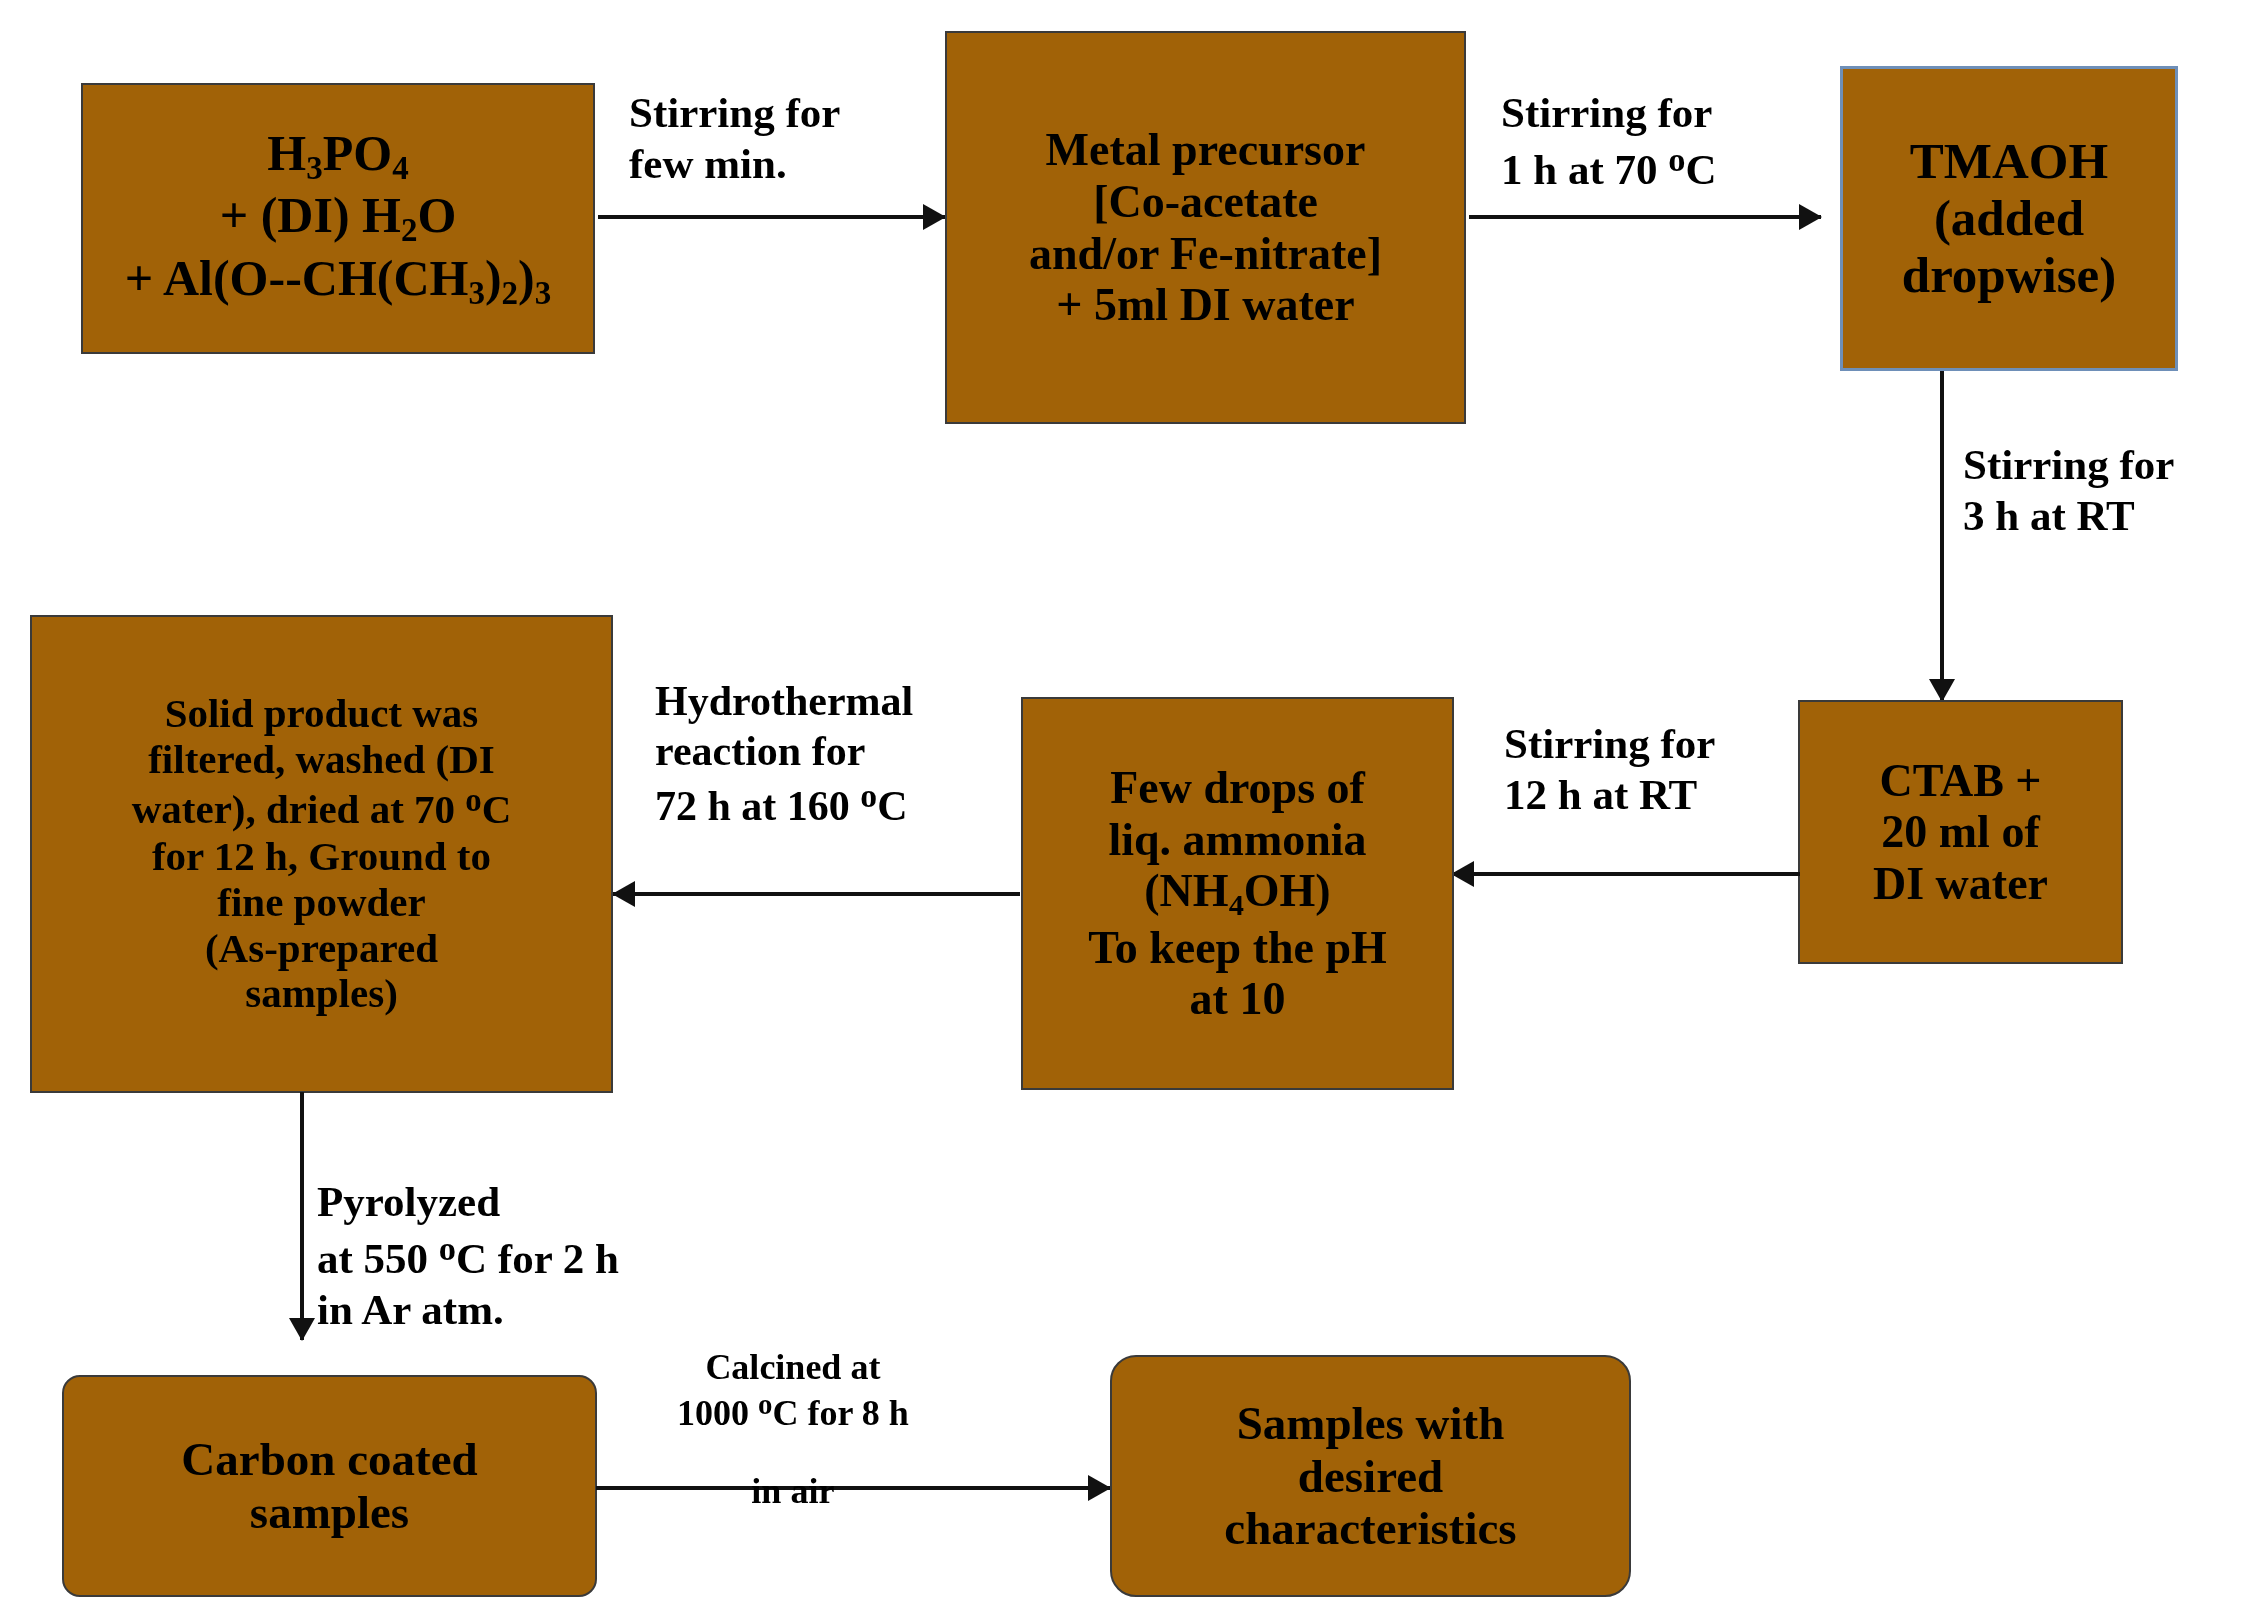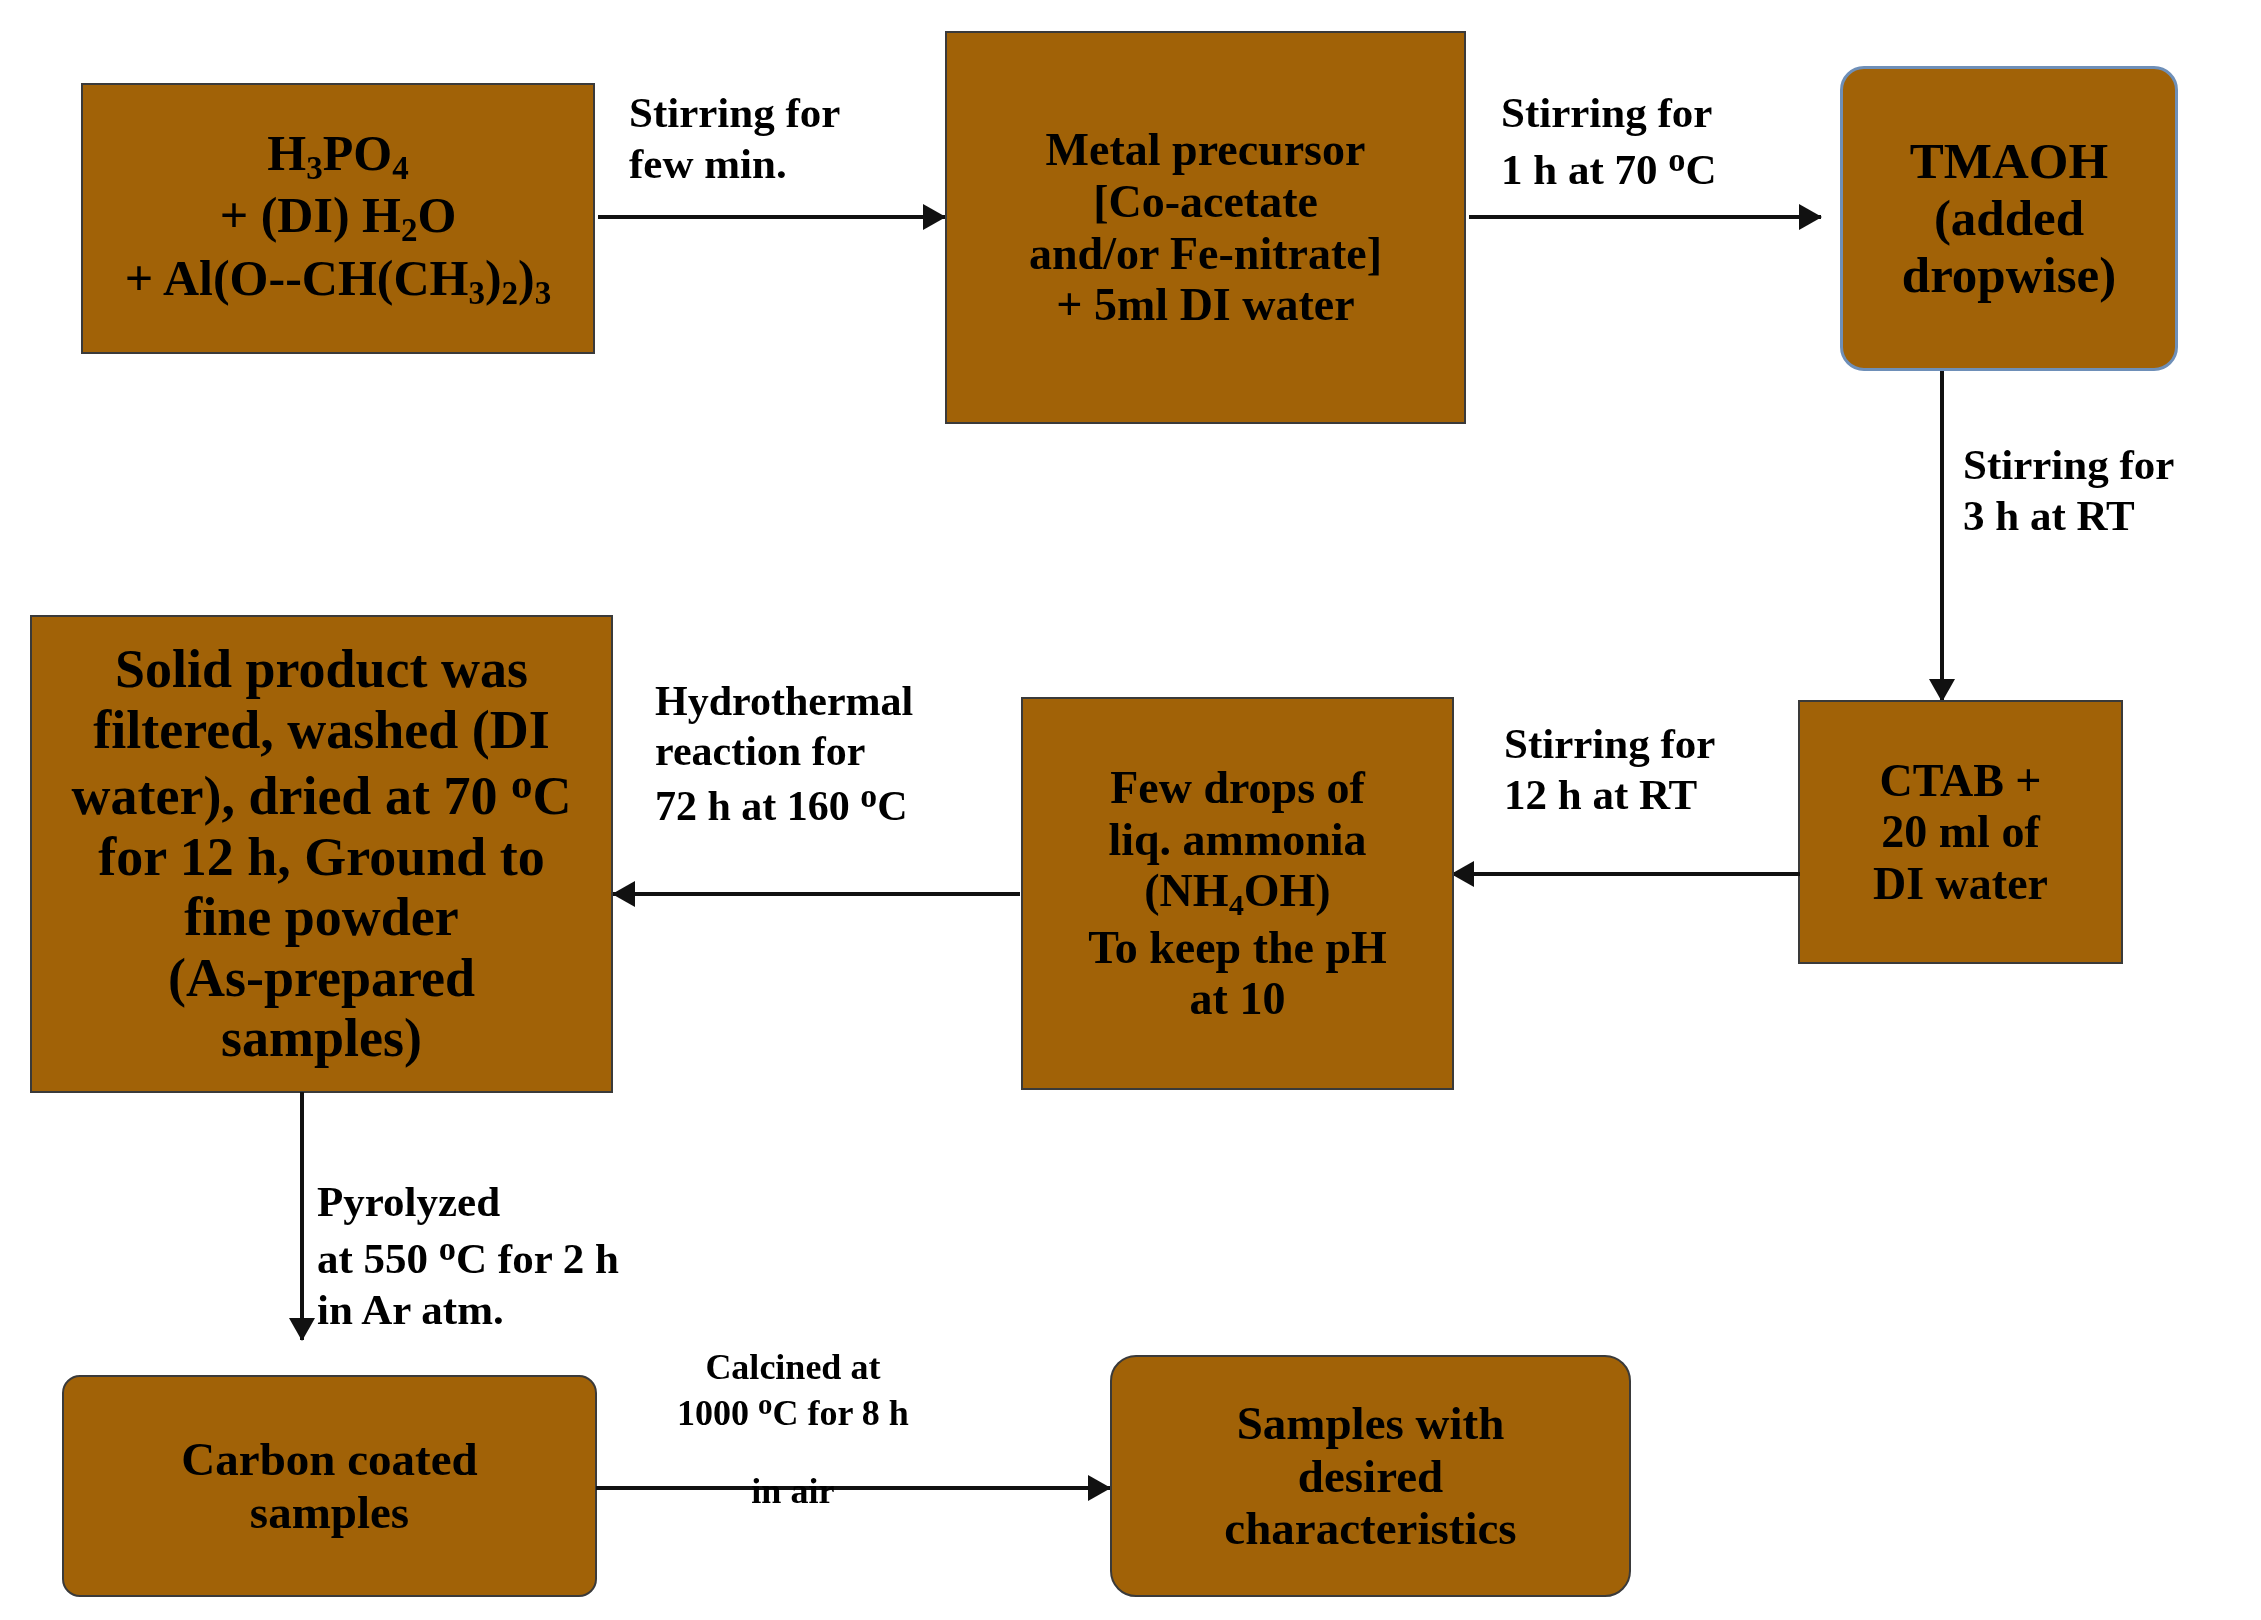--- a/index.html
+++ b/index.html
@@ -28,21 +28,21 @@
     text-align: center;
     font-weight: bold;
     color: #000000;
     line-height: 1.12;
     padding: 4px 6.8px;
   }
   .box .lines { width: 100%; }
   .box .lines > div { white-space: nowrap; }
   .box.wrap .lines > div { white-space: normal; }
 
-  .box.blue { border-color: #6E8FB8; border-radius: 24px; }
+  .box.blue { border-color: #6E8FB8; }
 
   
   .alabel {
     position: absolute;
     font-weight: bold;
     color: #000000;
     line-height: 1.18;
     white-space: nowrap;
   }
   .alabel > div { white-space: nowrap; }
@@ -183,21 +183,21 @@
   <div class="arrow-h" style="left:613px; top:880px; width:407px; height:27px;">
     <div class="shaft"></div>
     <div class="head left"></div>
   </div>
   <div class="alabel" style="left:655px; top:677px; font-size:42px;">
     <div>Hydrothermal</div>
     <div>reaction for</div>
     <div>72 h at 160 <span class="deg">o</span>C</div>
   </div>
 
-  <div class="box wrap" style="left:30px; top:615px; width:583px; height:478px; font-size:54px;">
+  <div class="box wrap" style="left:30px; top:615px; width:583px; height:478px; font-size:41px;">
     <div class="lines">
       <div>Solid product was</div>
       <div>filtered, washed (DI</div>
       <div>water), dried at 70 <span class="deg">o</span>C</div>
       <div>for 12 h, Ground to</div>
       <div>fine powder</div>
       <div>(As-prepared</div>
       <div>samples)</div>
     </div>
   </div>

